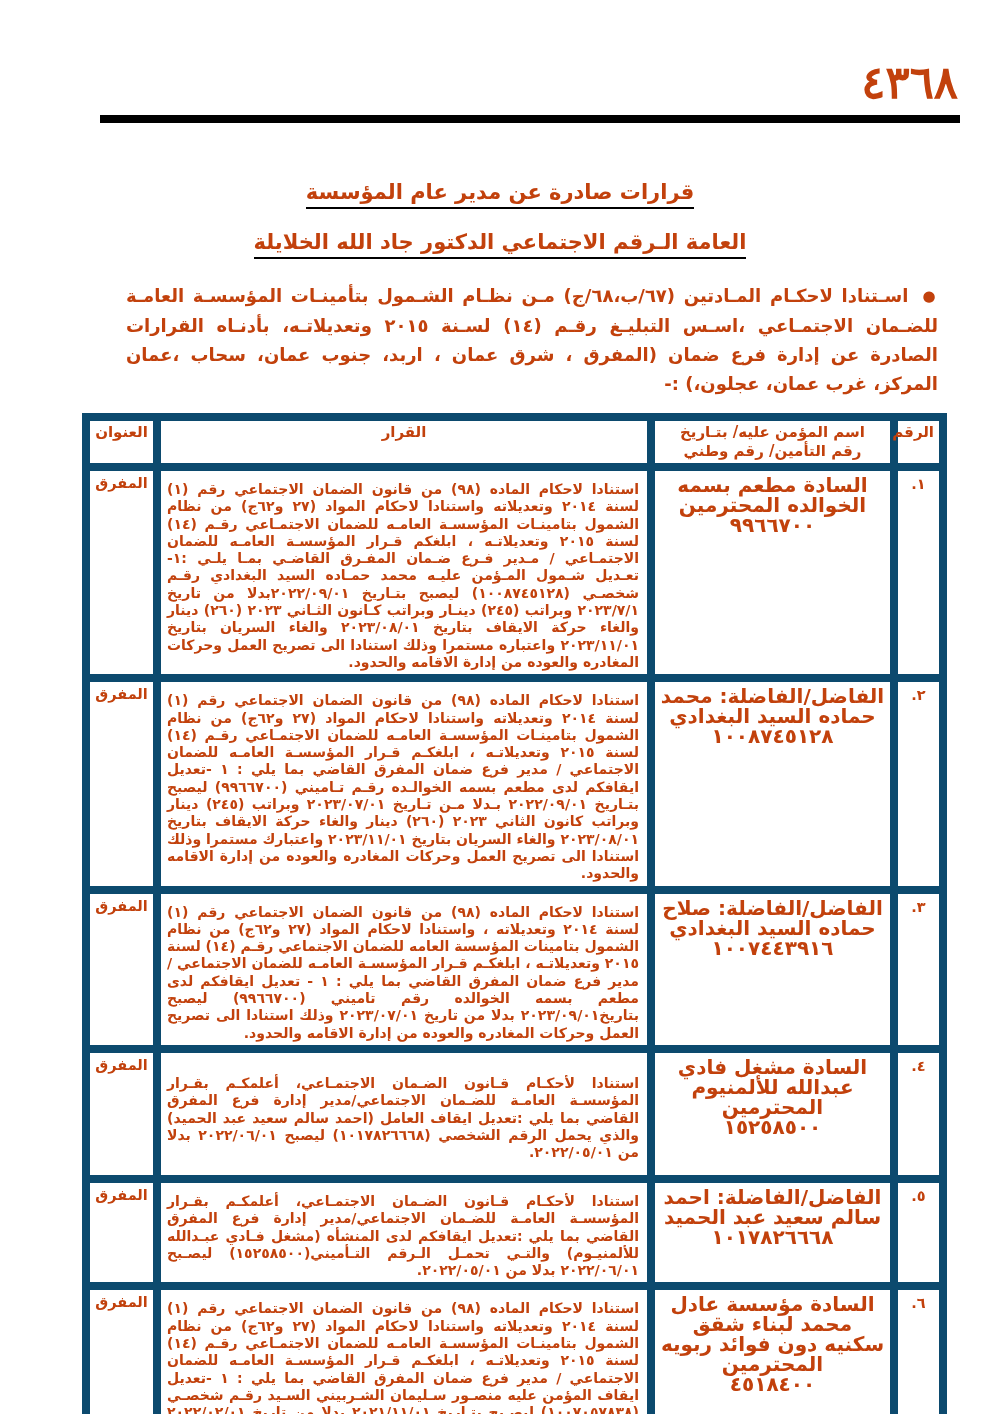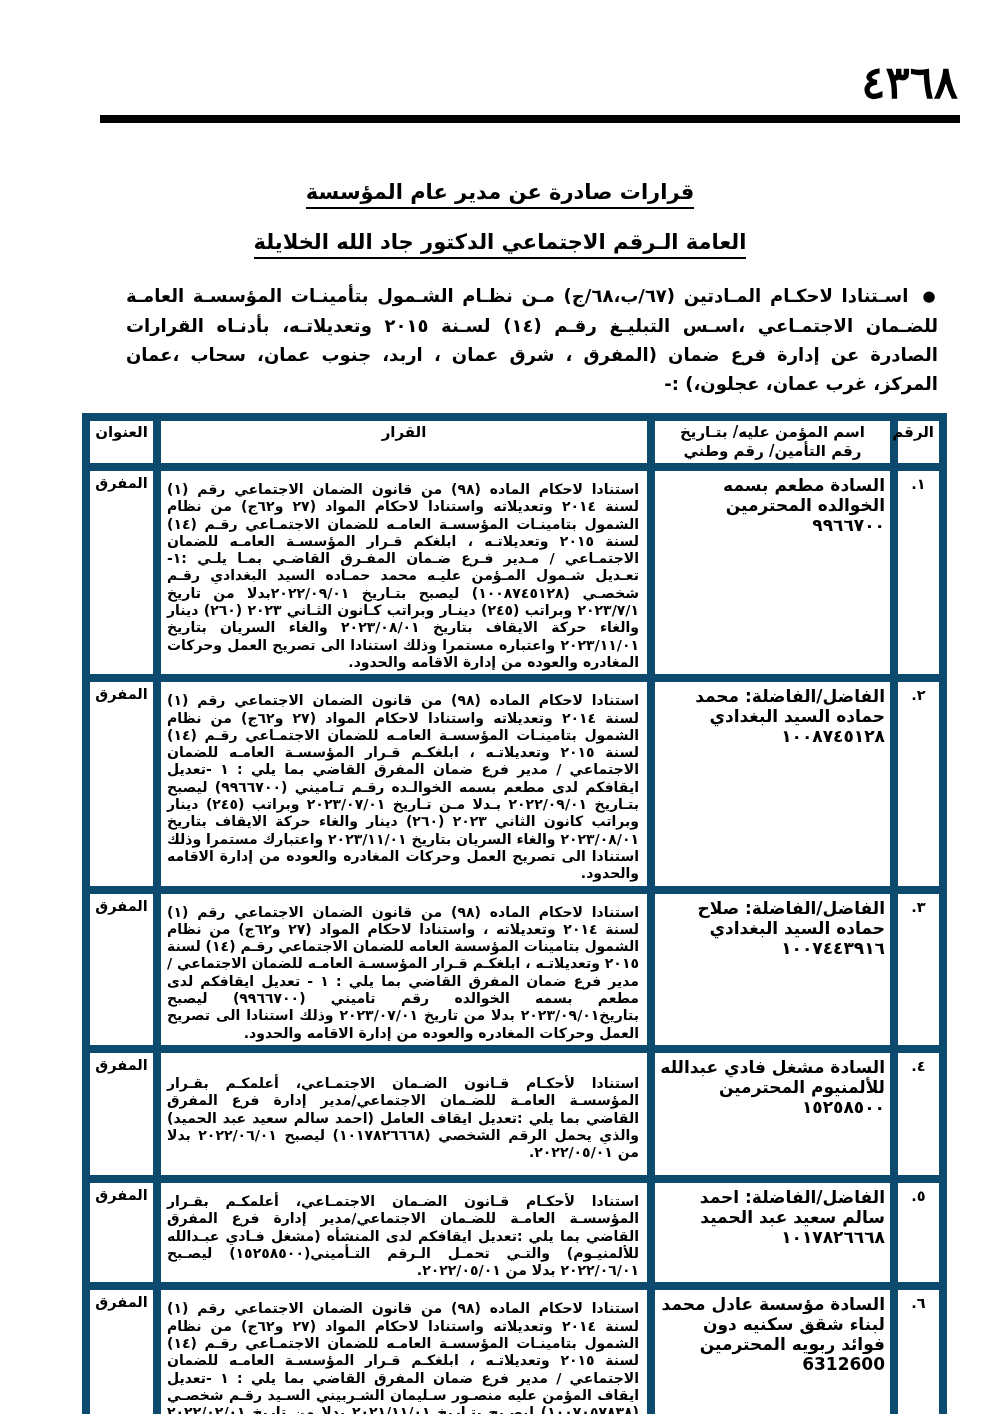--- a/index.html
+++ b/index.html
@@ -1,21 +1,21 @@
 <!DOCTYPE html>
 <html lang="ar" dir="rtl"><head>
 <meta charset="utf-8">
 <style>
   html,body{margin:0;padding:0;background:#e8e8e8;}
   .page{
     position:relative;
     width:1000px;height:1414px;
     margin:0 auto;
     background:#ffffff;
-    color:#000000;
+    color:#c2410c;
     direction:rtl;
     font-family:"DejaVu Sans", sans-serif;
     font-weight:bold;
     overflow:hidden;
   }
   
   .page-number{
     position:absolute;top:60px;right:42px;
     font-size:45px;line-height:1;
     font-family:"DejaVu Serif", serif;
@@ -78,21 +78,21 @@
     height:36px;
   }
   col.c-num{width:49px;}
   col.c-name{width:243px;}
   col.c-decision{width:494px;}
   col.c-branch{width:71px;}
   td.cell-num{
     font-size:14.5px;text-align:center;padding-top:5px;
   }
   td.cell-name{
-    font-size:17px;line-height:20px;padding-top:4px;
+    font-size:20px;line-height:20px;text-align:center;padding-top:4px;
   }
   td.cell-decision{
     font-size:14px;line-height:17.3px;
     text-align:justify;
     padding:10px 8px 3px 6px;
   }
   td.cell-branch{
     font-size:14.5px;text-align:center;padding-top:4px;margin-top:27px;
   }
   tr.row-1 td{height:172px;}
@@ -183,21 +183,21 @@
           <div>الفاضل/الفاضلة: احمد سالم سعيد عبد الحميد</div>
           <div>١٠١٧٨٢٦٦٦٨</div>
         </td>
         <td class="cell-decision">استنادا لأحكـام قـانون الضـمان الاجتمـاعي، أعلمكـم بقـرار المؤسسـة العامـة للضـمان الاجتماعي/مدير إدارة فرع المفرق القاضي بما يلي :تعديل ايقافكم لدى المنشأه (مشغل فـادي عبـدالله للألمنيـوم) والتـي تحمـل الـرقم التـأميني(١٥٢٥٨٥٠٠) ليصـبح ٢٠٢٢/٠٦/٠١ بدلا من ٢٠٢٢/٠٥/٠١.</td>
         <td class="cell-branch">المفرق</td>
       </tr>
       <tr class="row-6">
         <td class="cell-num">٦.</td>
         <td class="cell-name">
           <div>السادة مؤسسة عادل محمد لبناء شقق سكنيه دون فوائد ربويه المحترمين</div>
-          <div>6312600</div>
+          <div>٤٥١٨٤٠٠</div>
         </td>
         <td class="cell-decision">استنادا لاحكام الماده (٩٨) من قانون الضمان الاجتماعي رقم (١) لسنة ٢٠١٤ وتعديلاته واستنادا لاحكام المواد (٢٧ و٦٢ج) من نظام الشمول بتامينـات المؤسسـة العامـه للضمان الاجتمـاعي رقـم (١٤) لسنة ٢٠١٥ وتعديلاتـه ، ابلغكـم قـرار المؤسسـة العامـه للضمان الاجتماعي / مدير فرع ضمان المفرق القاضي بما يلي : ١ -تعديل ايقاف المؤمن عليه منصـور سـليمان الشـربيني السـيد رقـم شخصـي (١٠٠٧٠٥٧٨٣٨) ليصـبح بتـاريخ ٢٠٢١/١١/٠١ بدلا من تاريخ ٢٠٢٢/٠٢/٠١ والغاء راتب كانون الثاني ٢٠٢٢ وذلك استنادا الى تصريح العمل وحركات المغادره والعوده من إدارة الاقامه والحدود.</td>
         <td class="cell-branch">المفرق</td>
       </tr>
     </tbody>
   </table>
 
 </div>
 
 </body></html>

